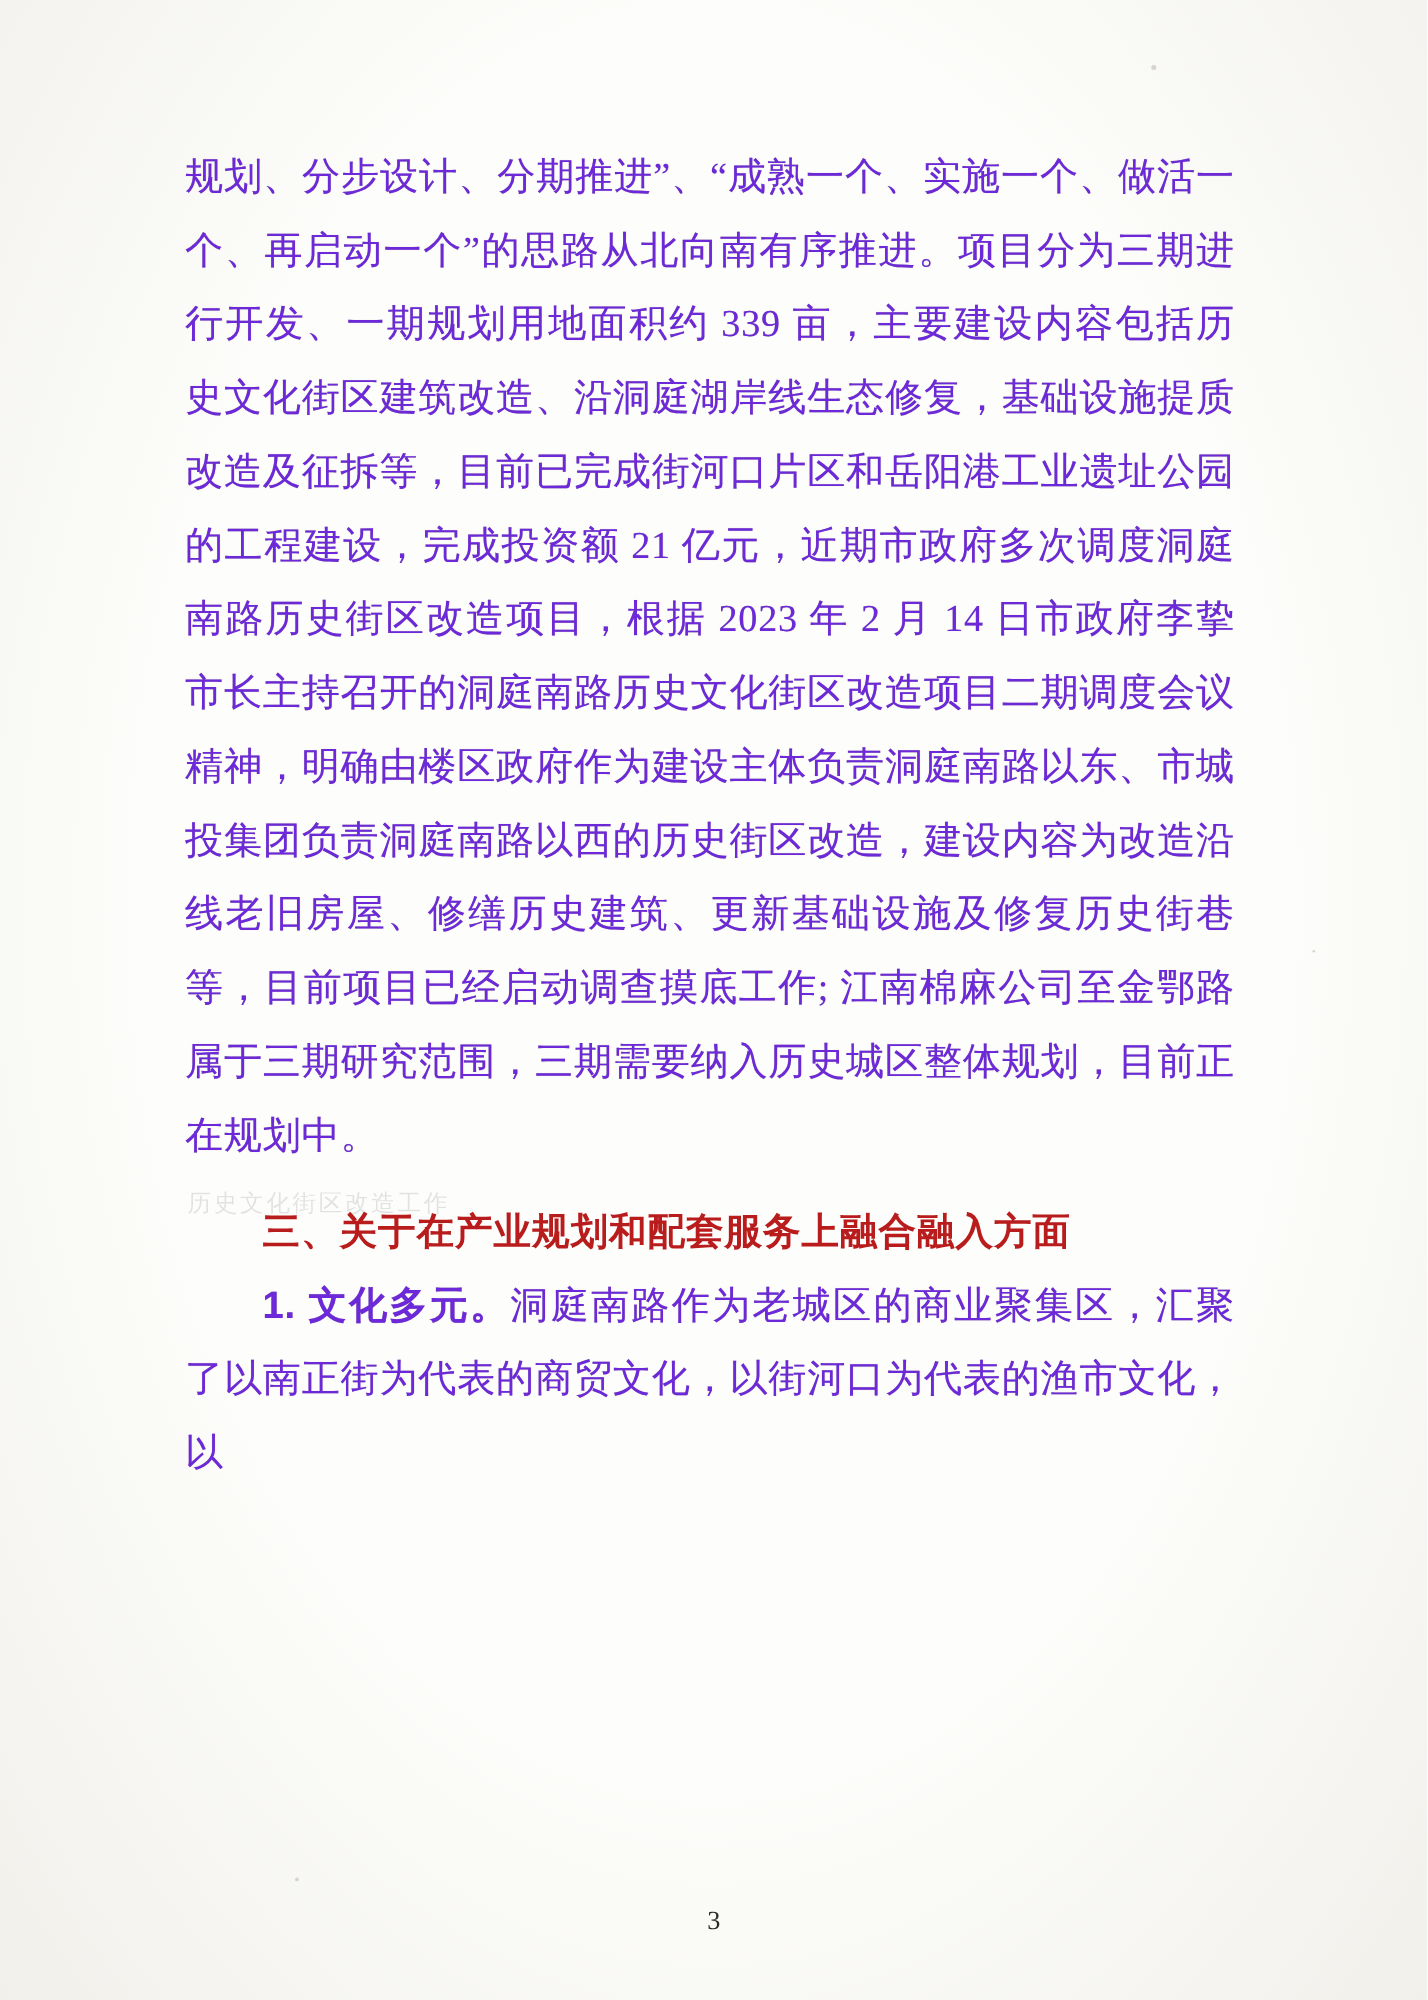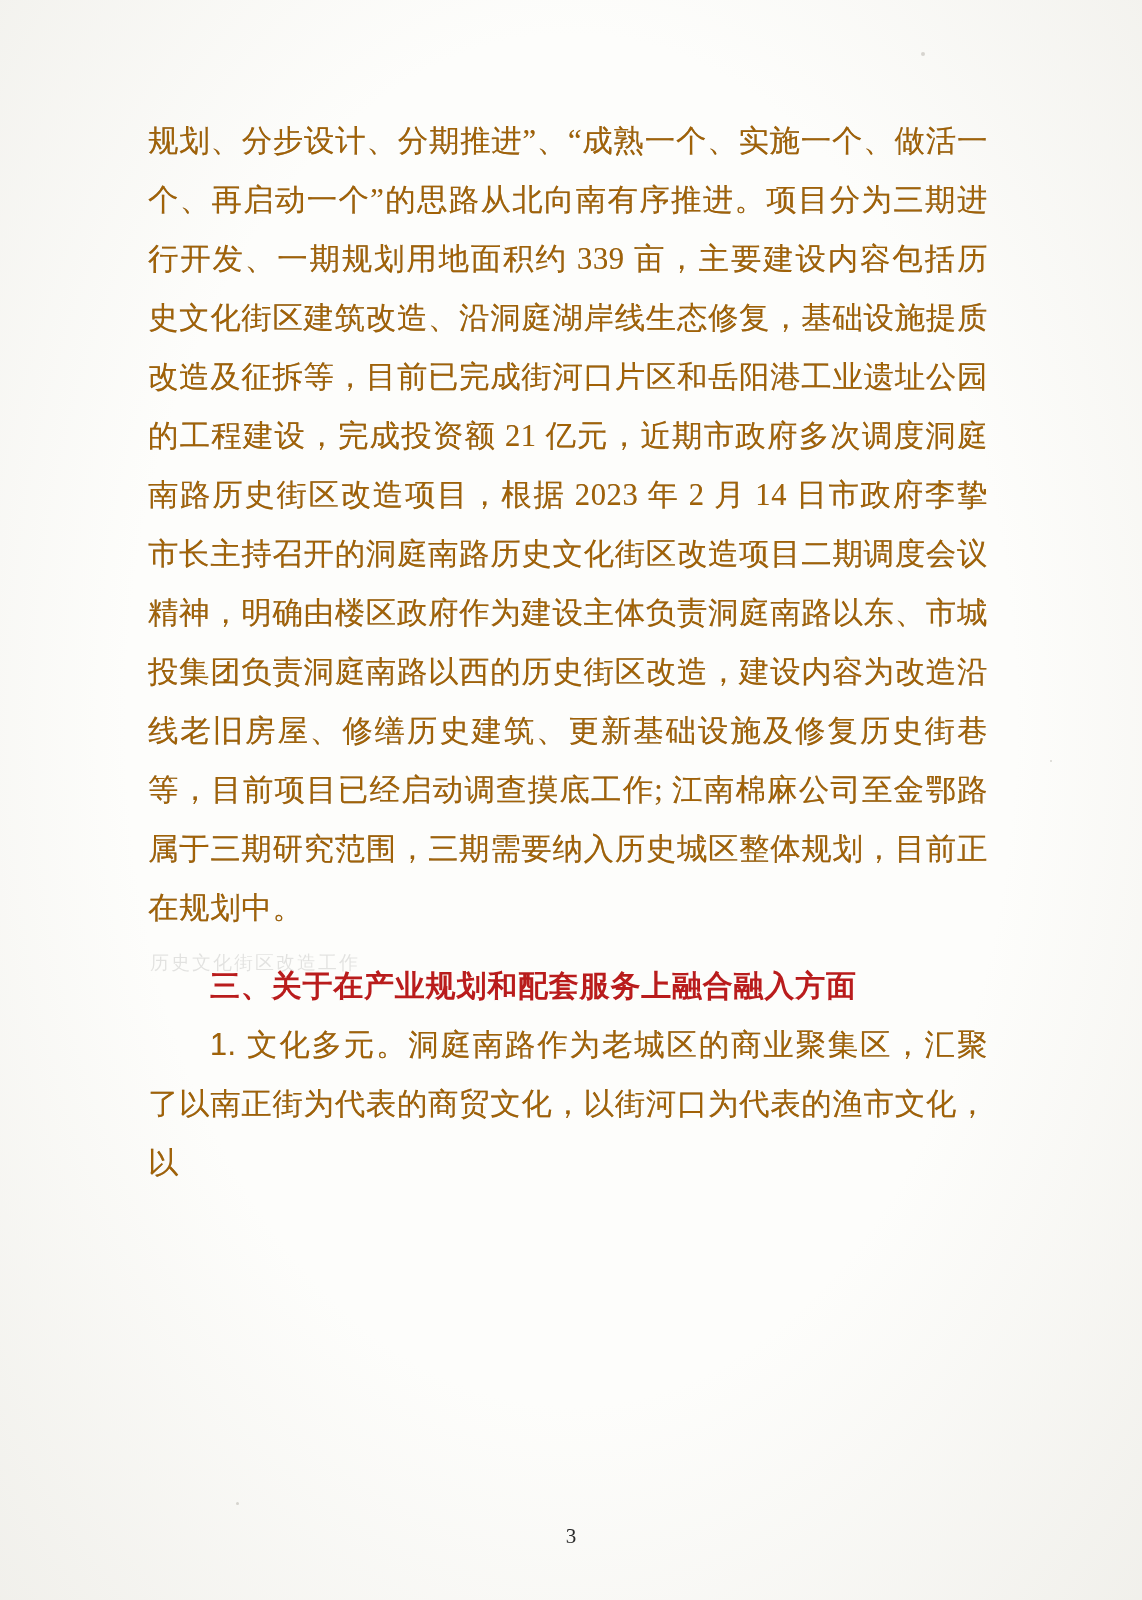--- a/index.html
+++ b/index.html
@@ -40,39 +40,39 @@
     top: 112px;
     width: 840px;
   }
   p.para {
     margin: 0 0 0 0;
     font-size: 30.5px;
     line-height: 59px;
     letter-spacing: 0.6px;
     text-align: justify;
     text-justify: inter-character;
-    color: #a16207;
+    color: #6d28d9;
     font-weight: 500;
     text-shadow: 0 0 0.6px rgba(0,0,0,0.35);
   }
   p.para.indent {
     text-indent: 62px;
   }
   h2.section-heading {
     margin: 18px 0 0 0;
     font-size: 30px;
     line-height: 59px;
     font-weight: bold;
     letter-spacing: 0.8px;
     text-indent: 62px;
     color: #b91c1c;
     font-family: "Liberation Sans", "DejaVu Sans", sans-serif;
   }
   .lead-bold {
-    font-weight: normal;
+    font-weight: bold;
     font-family: "Liberation Sans", "DejaVu Sans", sans-serif;
   }
   .page-number {
     position: absolute;
     left: 0;
     right: 0;
     top: 1524px;
     text-align: center;
     font-size: 21px;
     color: #2a2a2a;

